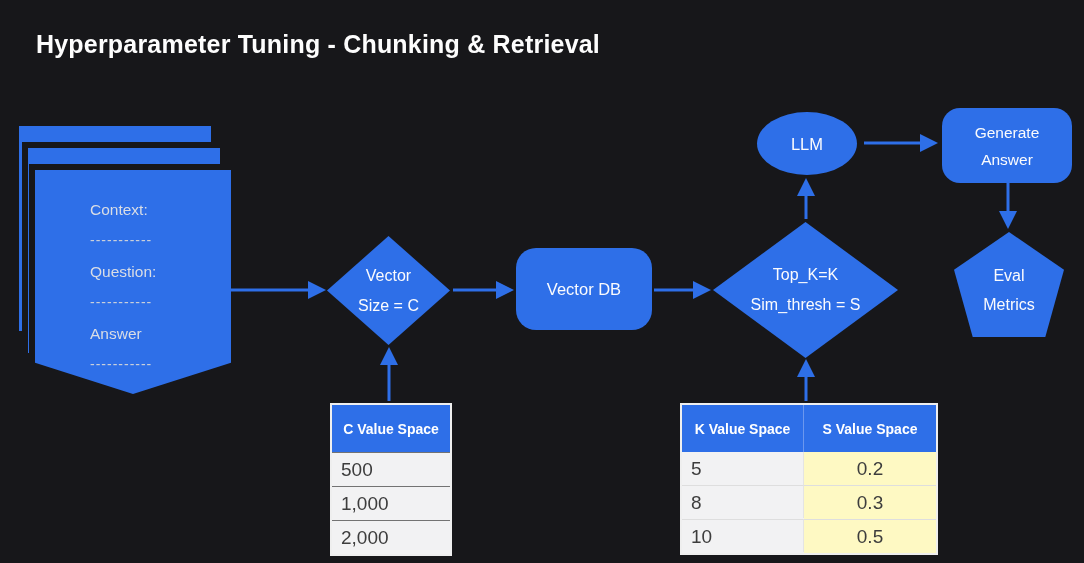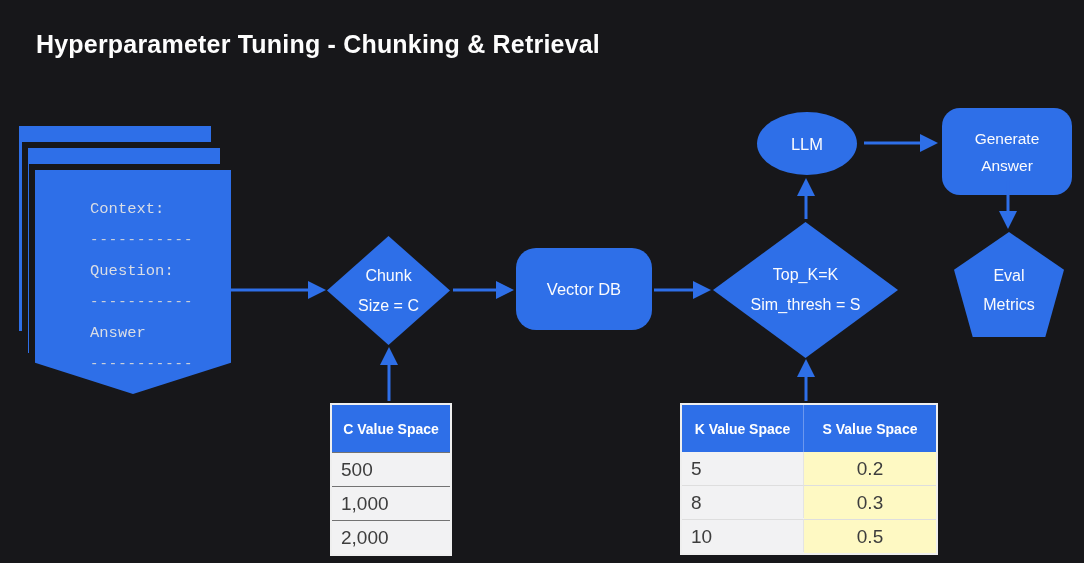--- a/index.html
+++ b/index.html
@@ -9,21 +9,21 @@
   html,body{margin:0;padding:0;background:var(--bg);}
   .canvas{
     position:relative;width:1084px;height:563px;background:var(--bg);
     font-family:"Liberation Sans", sans-serif;overflow:hidden;
   }
   .title{
     position:absolute;left:36px;top:30px;font-size:25px;font-weight:700;
     color:#fdfdfd;letter-spacing:.2px;
   }
   
-  .page{position:absolute;background:var(--accent);font-family:Liberation Mono, monospace;}
+  .page{position:absolute;background:var(--accent);}
   .halo{position:absolute;background:var(--bg);}
   .page-back{left:19px;top:126px;width:192px;height:205px;}
   .halo-mid{left:22px;top:142px;width:201px;height:213px;}
   .page-mid{left:28px;top:148px;width:192px;height:205px;}
   .halo-front{left:29px;top:164px;width:208px;height:200px;}
   .page-front{
     left:35px;top:170px;width:196px;height:224px;
     clip-path:polygon(0 0,100% 0,100% 86%,50% 100%,0 86%);
   }
   .doc-text{
@@ -36,21 +36,21 @@
     position:absolute;background:var(--accent);color:#fbfbfd;
     display:flex;flex-direction:column;align-items:center;justify-content:center;
     text-align:center;font-size:16px;line-height:30px;
   }
   .diamond-chunk{left:327px;top:236px;width:123px;height:109px;
     clip-path:polygon(50% 0,100% 50%,50% 100%,0 50%);}
   .rect-vdb{left:516px;top:248px;width:136px;height:82px;border-radius:20px;font-size:16.5px;}
   .diamond-retr{left:713px;top:222px;width:185px;height:136px;
     clip-path:polygon(50% 0,100% 50%,50% 100%,0 50%);}
   .ellipse-llm{left:757px;top:112px;width:100px;height:63px;border-radius:50%;font-size:16.5px;}
-  .rect-gen{left:942px;top:108px;width:130px;height:87px;border-radius:18px;line-height:27px;font-size:15.5px;}
+  .rect-gen{left:942px;top:108px;width:130px;height:75px;border-radius:18px;line-height:27px;font-size:15.5px;}
   .pentagon{left:954px;top:232px;width:110px;height:105px;padding-top:10px;box-sizing:border-box;
     clip-path:polygon(50% 0,100% 36%,83% 100%,17% 100%,0 36%);line-height:29px;font-size:16px;}
   
   .arrows{position:absolute;left:0;top:0;width:1084px;height:563px;pointer-events:none;}
   .arrows line{stroke:var(--accent);stroke-width:3;}
   .arrows polygon{fill:var(--accent);}
   
   .vtable{
     position:absolute;border:2px solid #efefef;background:#f2f2f3;
     font-size:19px;color:#3d3d3d;
@@ -88,21 +88,21 @@
         <span class="dash">-----------</span>
         <span>Question:</span>
         <span class="dash">-----------</span>
         <span>Answer</span>
         <span class="dash">-----------</span>
       </div>
     </div>
   </div>
 
   <div class="node diamond-chunk">
-    <span>Chunk</span>
+    <span>Vector</span>
     <span>Size = C</span>
   </div>
 
   <div class="node rect-vdb">
     <span>Vector DB</span>
   </div>
 
   <div class="node diamond-retr">
     <span>Top_K=K</span>
     <span>Sim_thresh = S</span>

